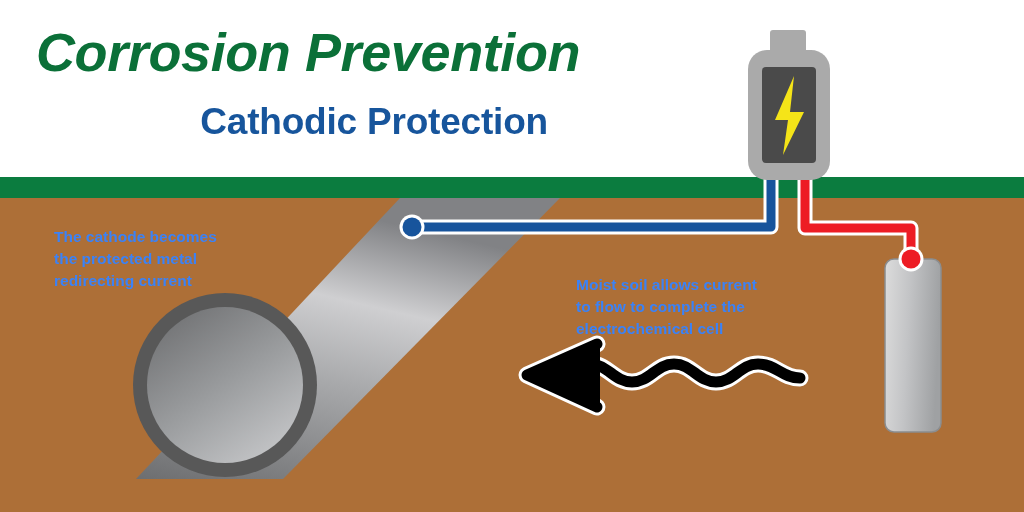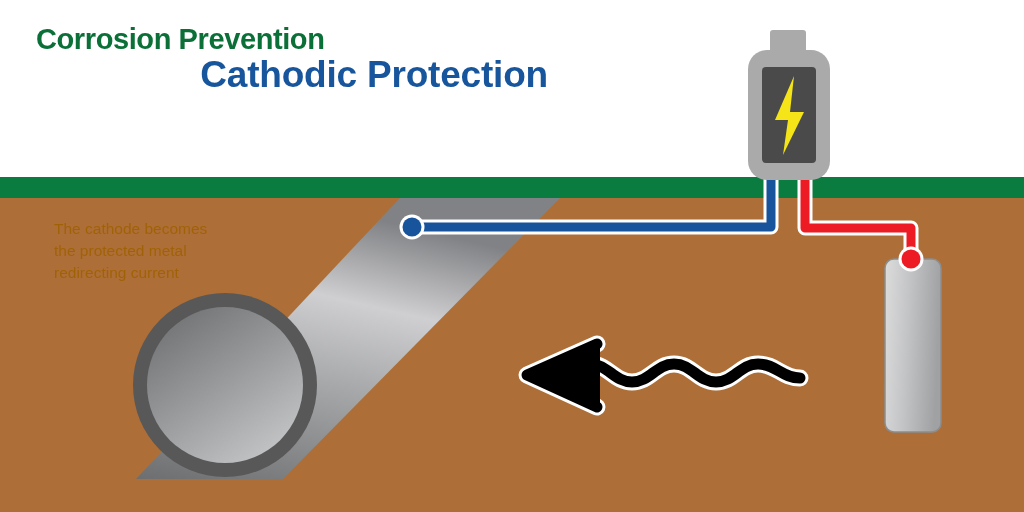--- a/index.html
+++ b/index.html
@@ -40,55 +40,58 @@
   }
 
   
   .title-block {
     position: absolute;
     left: 36px; top: 24px;
     width: 640px;
     z-index: 40;
   }
   .title-main {
-    font-size: 29px;
+    font-size: 54px;
     font-weight: bold;
     color: #0b7038;
     letter-spacing: -0.4px;
     line-height: 1.04;
     white-space: nowrap;
+    font-style: italic;
   }
   .title-sub {
     font-size: 37px;
     font-weight: bold;
     color: #17559c;
     letter-spacing: -0.2px;
     line-height: 1.12;
     text-align: right;
     white-space: nowrap;
     padding-right: 128px;
+    margin-top: 21px;
   }
 
   
   svg.scene {
     position: absolute;
     left: 0; top: 0;
     width: 1024px;
     height: 512px;
   }
 
   
   .anno {
     position: absolute;
-    color: #a16207;
+    color: #3b82f6;
     font-size: 15.5px;
-    font-weight: normal;
+    font-weight: bold;
     line-height: 1.42;
     z-index: 35;
     white-space: pre-line;
+    margin-top: 8px;
   }
   #anno-cathode { left: 54px;  top: 218px; width: 240px; }
   #anno-soil    { left: 576px; top: 266px; width: 250px; }
   #anno-anode   { left: 701px; top: 422px; width: 260px; }
 </style>
 </head>
 <body>
 
 <div id="infographic">
 
@@ -178,15 +181,18 @@
                L 548 376" fill="none" stroke="#000000" stroke-width="11" stroke-linecap="round" stroke-linejoin="round"></path>
       <path d="M 597 344 L 527 375 L 597 407" fill="none" stroke="#000000" stroke-width="11" stroke-linecap="round" stroke-linejoin="round"></path>
       <path d="M 600 347 L 535 375 L 600 404 Z" fill="#000000"></path>
     </g>
   </svg>
 
   <div class="anno" id="anno-cathode">The cathode becomes
 the protected metal
 redirecting current</div>
 
+  <div class="anno" id="anno-soil">Moist soil allows current
+to flow to complete the
+electrochemical cell</div>
 
 
 </div>
 
 </body></html>

